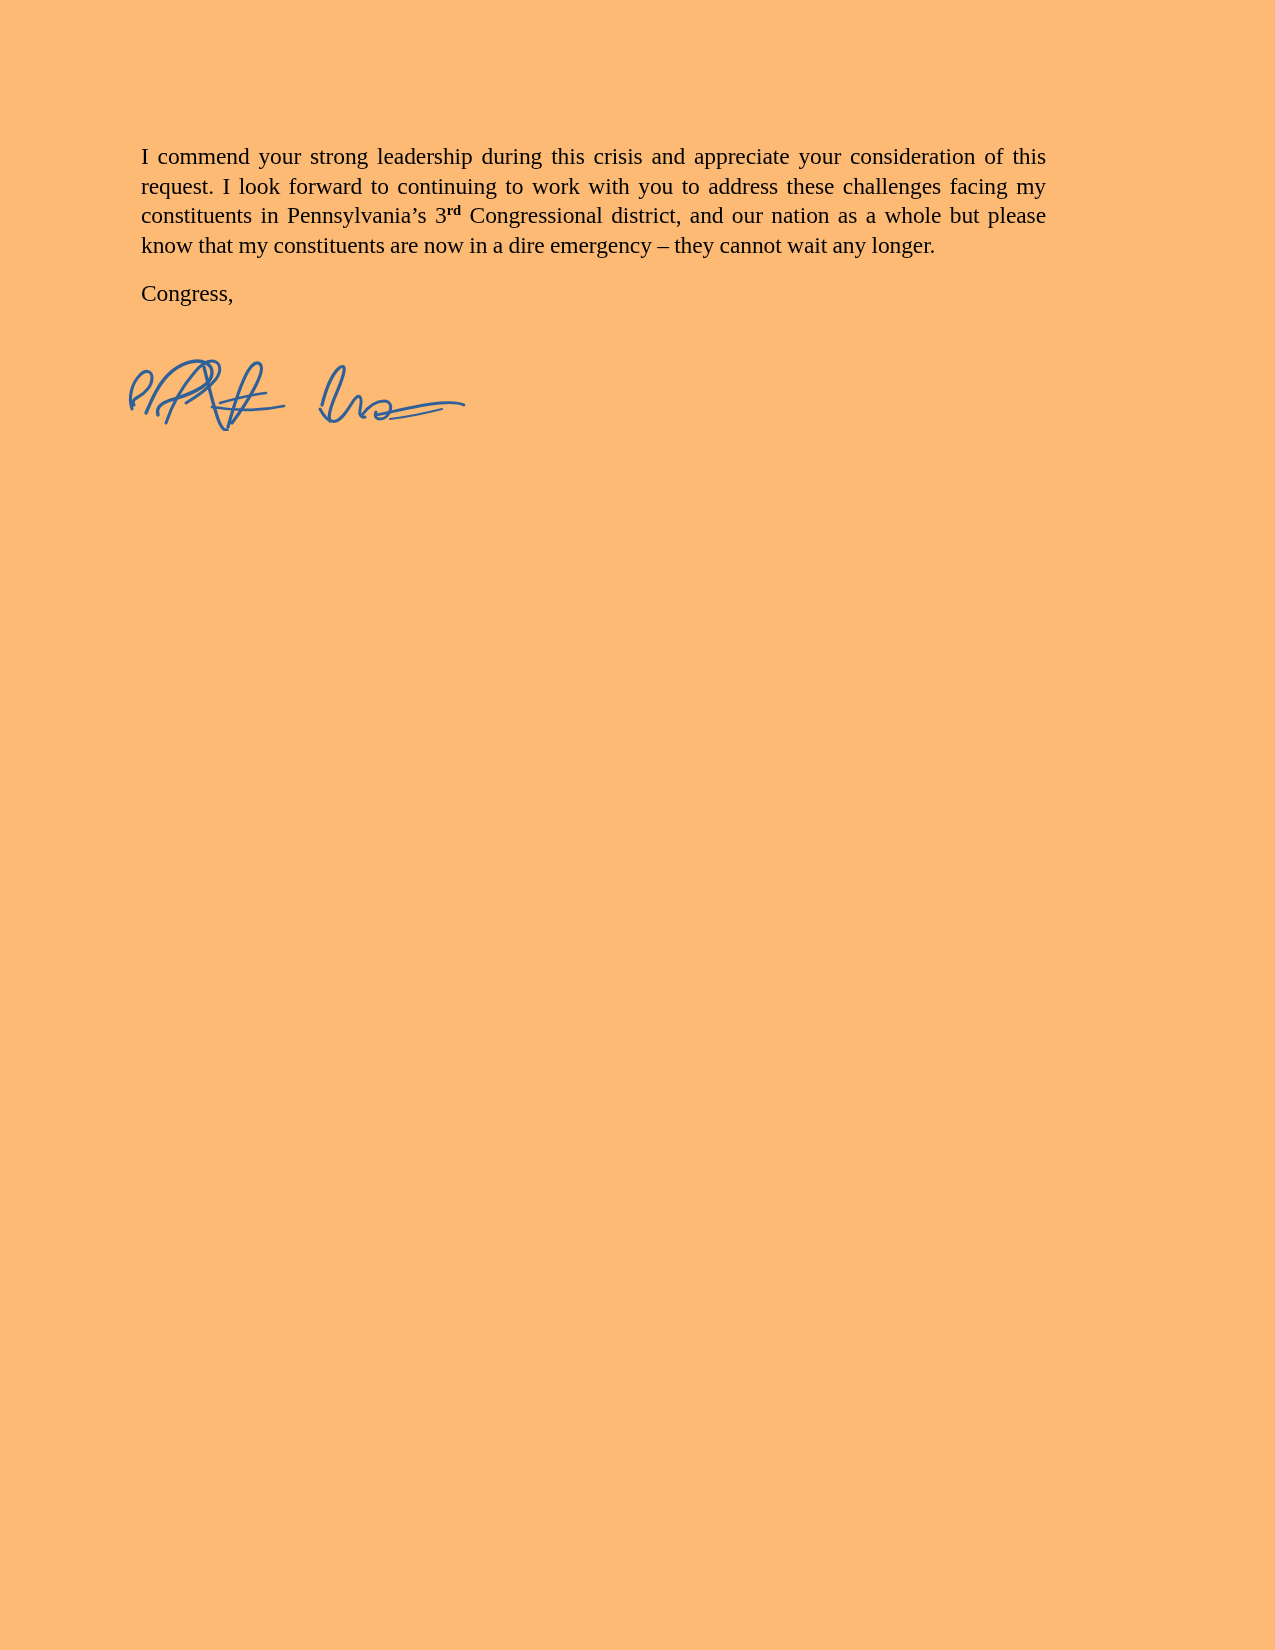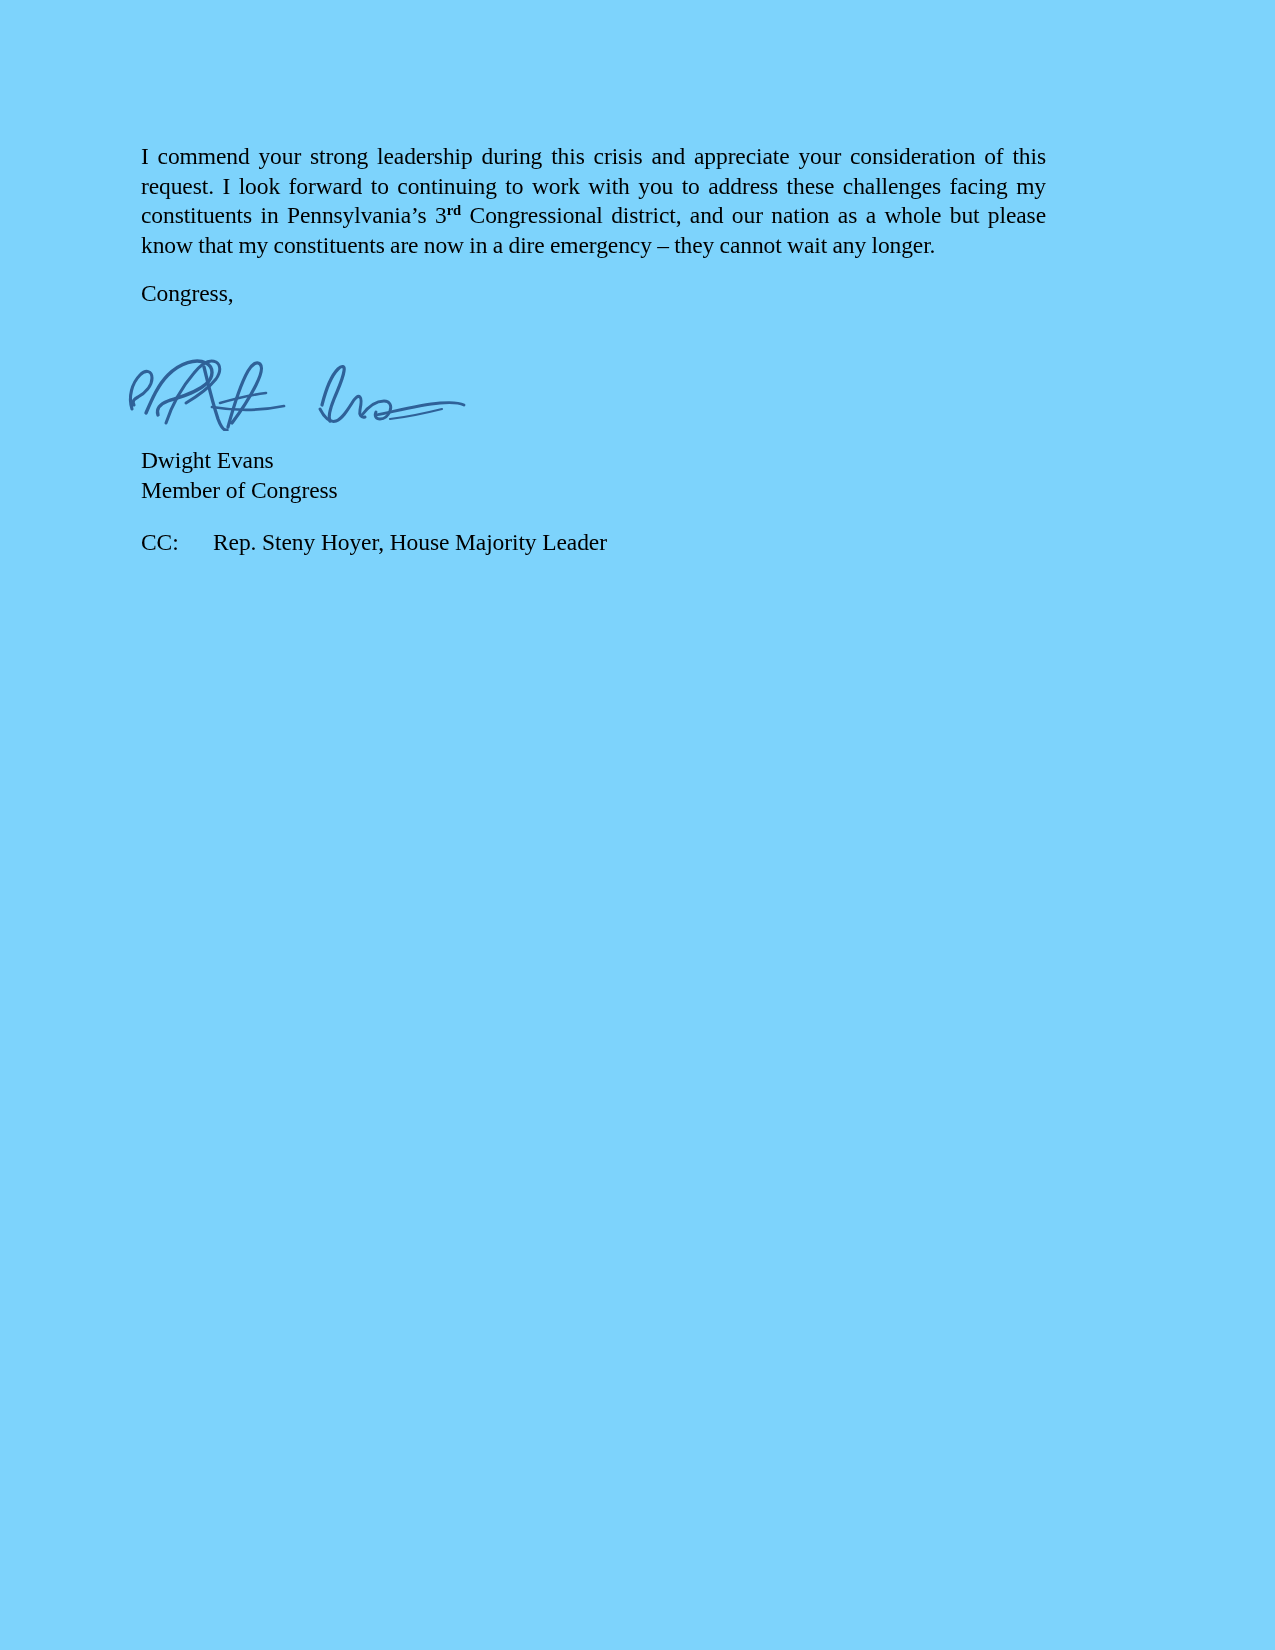--- a/index.html
+++ b/index.html
@@ -9,21 +9,21 @@
     background: #ffffff;
   }
   body {
     font-family: "Liberation Serif", "DejaVu Serif", serif;
     color: #000000;
   }
   .page {
     position: relative;
     width: 1275px;
     height: 1650px;
-    background: #7dd3fc;
+    background: #fdba74;
     margin: 0 auto;
     overflow: hidden;
   }
   .letter-body {
     position: absolute;
     left: 141px;
     top: 142px;
     width: 905px;
   }
   .paragraph {
@@ -119,20 +119,15 @@
         <path d="M212 78 C216 86 222 92 228 90 C234 88 239 80 244 72 C247 67 250 64 252 66 C254 68 253 74 252 79 C251 84 253 87 257 86" stroke-width="3.0"></path>
 
         <path d="M254 84 C260 76 268 70 276 70 C282 70 284 75 282 80 C280 85 276 88 272 88 C268 88 266 85 268 81" stroke-width="2.9"></path>
 
         <path d="M268 84 C288 80 310 74 332 72 C344 71 352 72 356 74" stroke-width="2.8"></path>
         <path d="M282 88 C300 86 318 82 334 78" stroke-width="2.2"></path>
       </g>
     </svg>
   </div>
 
-  <div class="signer-block">
-    <div>Dwight Evans</div>
-    <div>Member of Congress</div>
-  </div>
 
-  <div class="cc-line"><span class="cc-label">CC:</span><span>Rep. Steny Hoyer, House Majority Leader</span></div>
 
 </div>
 
 </body></html>

